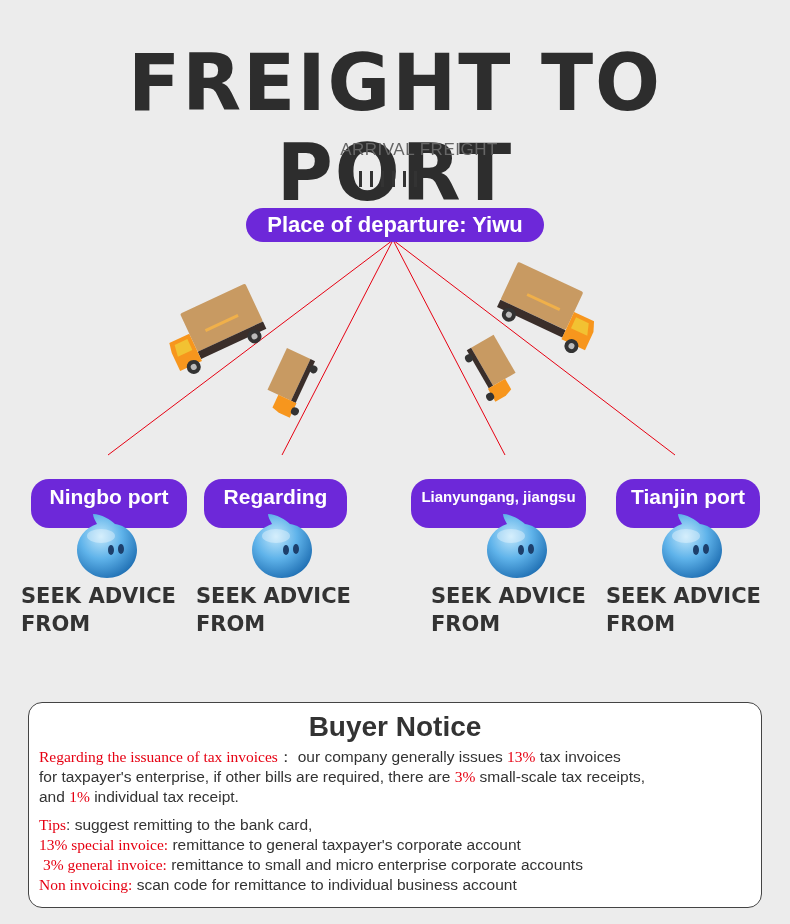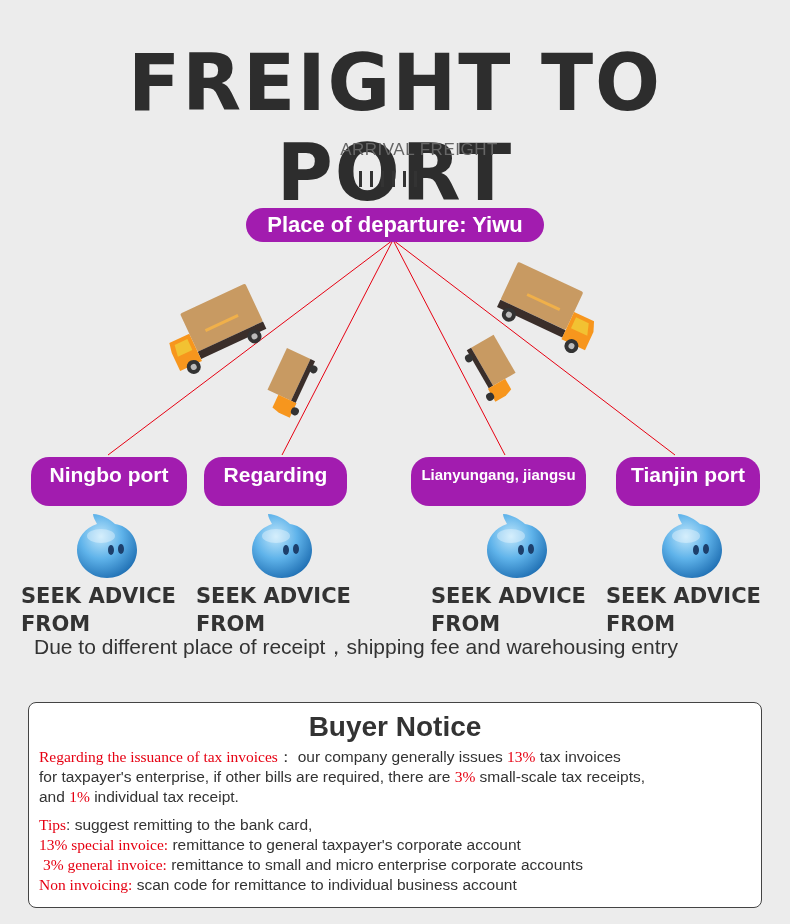--- a/index.html
+++ b/index.html
@@ -1,31 +1,31 @@
 <!DOCTYPE html>
 <html><head>
 <meta charset="utf-8">
 <style>
   * { box-sizing: border-box; margin: 0; padding: 0; }
   body { width: 790px; height: 924px; background: #ececec; font-family: "Liberation Sans", "DejaVu Sans", sans-serif; color: #333; overflow: hidden; position: relative; }
   .title { position: absolute; top: 38px; left: 0; width: 790px; text-align: center; font-family: "DejaVu Sans", sans-serif; font-weight: bold; font-size: 78px; letter-spacing: 2px; color: #2d2d2d; transform: scaleX(0.98); }
   .subtitle { position: absolute; top: 140px; left: 0; width: 790px; text-align: center; font-size: 17px; color: #666; letter-spacing: 0.5px; margin-left: 24px; }
   .bars { position: absolute; top: 171px; left: 359px; display: flex; gap: 8px; }
   .bars span { display: block; width: 3px; height: 16px; background: #333; }
-  .pill { position: absolute; background: #a21caf; color: #fff; font-weight: bold; border-radius: 18px; text-align: center; white-space: nowrap; }
+  .pill { position: absolute; background: #6d28d9; color: #fff; font-weight: bold; border-radius: 18px; text-align: center; white-space: nowrap; }
   .pill-main { top: 208px; left: 246px; width: 298px; height: 34px; line-height: 34px; font-size: 22px; }
-  .pill-port { top: 457px; height: 49px; line-height: 35px; font-size: 21px; }
+  .pill-port { top: 479px; height: 49px; line-height: 35px; font-size: 21px; }
   .pill-small { font-size: 15px; }
   svg.lines { position: absolute; top: 0; left: 0; }
   .truck { position: absolute; }
   .advice { position: absolute; top: 508px; width: 170px; text-align: left; }
   .advice .drop { display: block; margin: 0 auto; }
   .advice .label { font-weight: bold; font-size: 21px; color: #333; line-height: 24px; margin-top: 4px; font-family: "DejaVu Sans", sans-serif; }
   .desc { position: absolute; top: 630px; left: 34px; width: 740px; font-size: 21px; line-height: 34px; color: #333; }
-  .notice { position: absolute; top: 702px; left: 28px; width: 734px; height: 206px; background: #fff; border: 1px solid #444; border-radius: 8px; padding: 6px 10px; }
+  .notice { position: absolute; top: 702px; left: 28px; width: 734px; height: 206px; background: #fff; border: 1px solid #444; border-radius: 14px; padding: 6px 10px; }
   .notice h2 { text-align: center; font-size: 28px; color: #333; font-weight: bold; line-height: 36px; margin-bottom: 2px; }
   .notice p { font-size: 15.5px; line-height: 20px; color: #333; }
   .notice .gap { height: 8px; }
   .red { color: #e60012; font-family: Liberation Serif, serif; }
 </style>
 </head>
 <body>
 
 <div class="title">FREIGHT TO PORT</div>
 <div class="subtitle">ARRIVAL FREIGHT</div>
@@ -142,21 +142,20 @@
     <path d="M22 6 C30 6 40 12 44 16 C58 18 66 30 66 42 C66 58 52 70 36 70 C20 70 6 58 6 42 C6 30 14 20 26 16 C24 12 22 9 22 6 Z" fill="url(#dropG)"></path>
     <ellipse cx="30" cy="28" rx="14" ry="7" fill="#fff" opacity="0.35"></ellipse>
     <ellipse cx="40" cy="42" rx="3" ry="5" fill="#1d3f6b"></ellipse>
     <ellipse cx="50" cy="41" rx="3" ry="5" fill="#1d3f6b"></ellipse>
   </svg>
   <div class="label">SEEK ADVICE</div>
   <div class="label">FROM</div>
 </div>
 
 <div class="desc">
-  <div>Due to different place of receipt，shipping fee and warehousing entry</div>
 </div>
 
 <div class="notice">
   <h2>Buyer Notice</h2>
   <p>
     <span class="red">Regarding the issuance of tax invoices</span><span>：  our company generally issues </span><span class="red">13%</span><span> tax invoices</span><br>
     <span> for taxpayer's enterprise, if other bills are required, there are </span><span class="red">3%</span><span> small-scale tax receipts,</span><br>
     <span>and </span><span class="red">1%</span><span> individual tax receipt.</span>
   </p>
   <div class="gap"></div>

